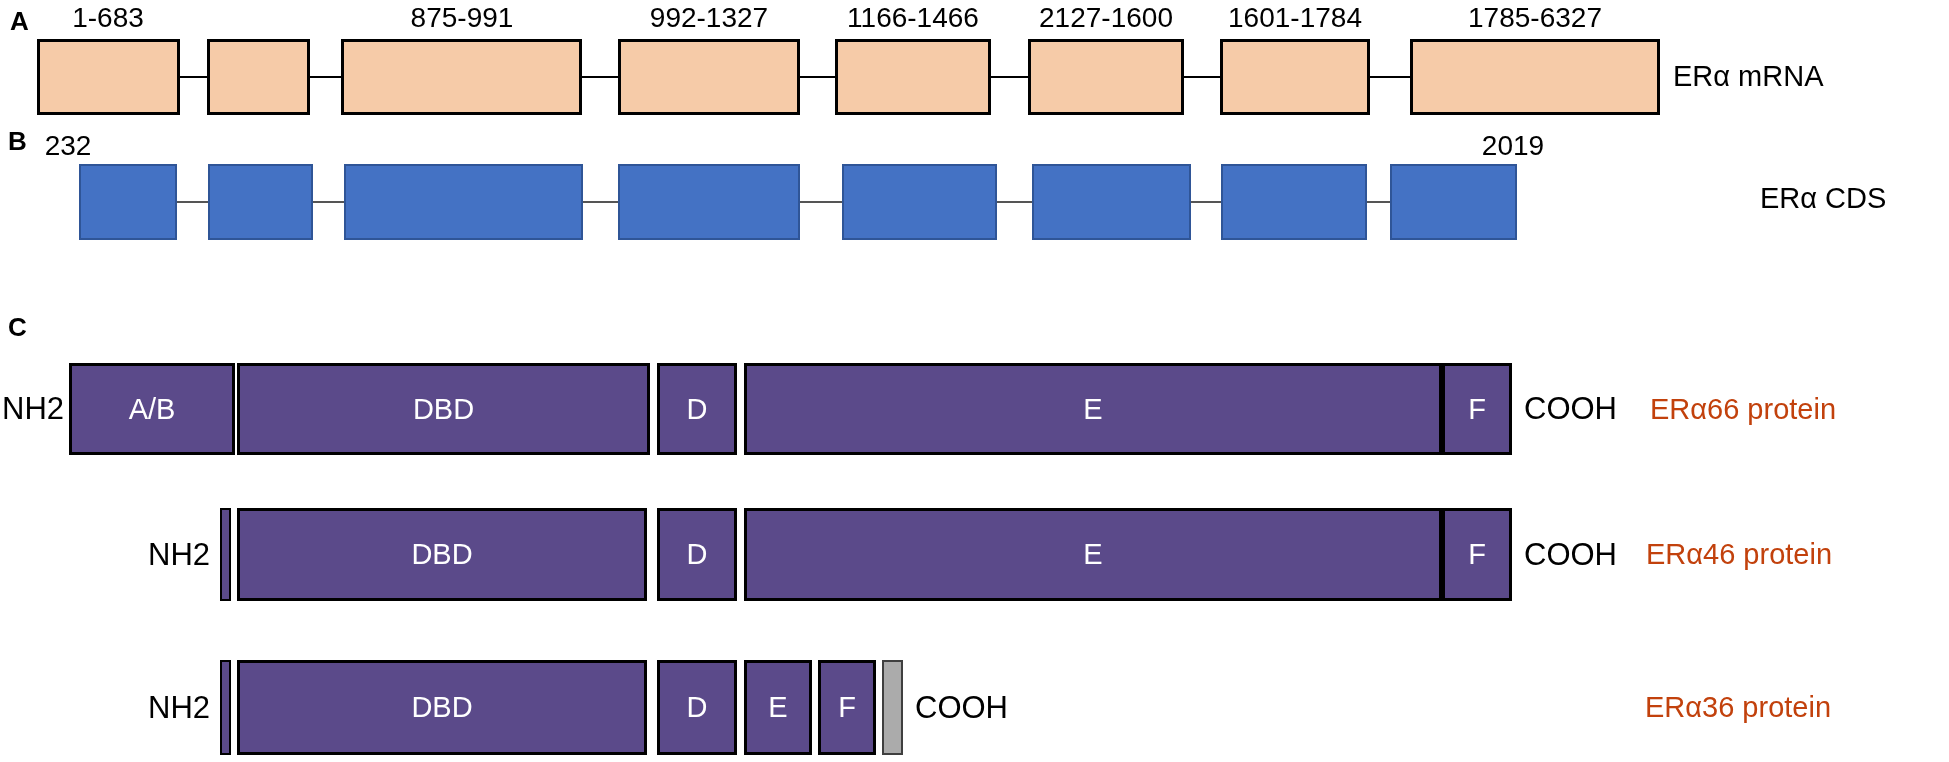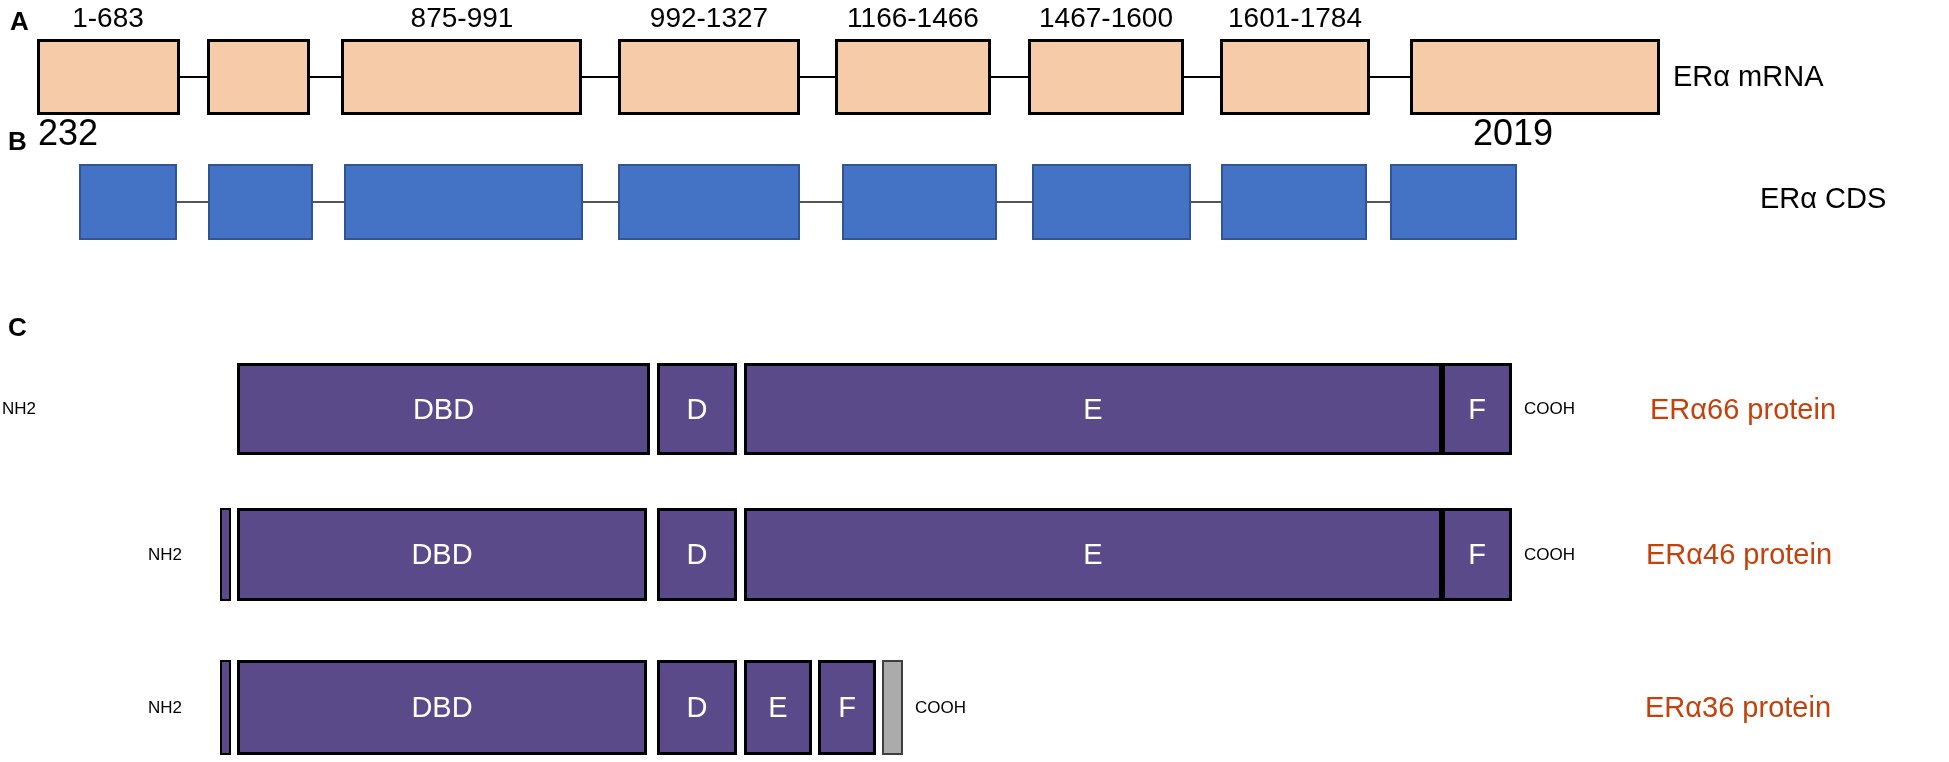--- a/index.html
+++ b/index.html
@@ -33,22 +33,22 @@
   .cds-box{
     position:absolute;top:164px;height:76px;
     box-sizing:border-box;
     background:#4472C4;
     border:2px solid #2F5597;
   }
   .b-connector{
     position:absolute;top:201px;height:2px;background:#555;
   }
   .coord-label{
-    position:absolute;width:100px;top:112px;
-    text-align:center;font-size:36px;color:#000;
+    position:absolute;width:100px;top:130px;
+    text-align:center;font-size:28px;color:#000;
   }
   .track-label{
     position:absolute;font-size:29px;color:#000;white-space:nowrap;
   }
   
   .domain-box{
     position:absolute;
     box-sizing:border-box;
     background:#5B4A8A;
     border:3px solid #000;
@@ -64,41 +64,42 @@
   }
   .gray-box{
     position:absolute;
     box-sizing:border-box;
     background:#ABABAB;
     border:2px solid #3F3F3F;
   }
   .terminus-label{
     position:absolute;width:110px;
     display:flex;align-items:center;
-    font-size:17px;color:#000;
+    font-size:31px;color:#000;
   }
   .protein-name{
     position:absolute;width:260px;
     display:flex;align-items:center;
     font-size:29px;color:#c2410c;white-space:nowrap;
   }
 </style>
 </head>
 <body>
 
 <div id="figure">
 
   <div class="section-letter" style="left:10px;top:6px">A</div>
 
   <div class="exon-label" style="left:-2px">1-683</div>
   <div class="exon-label" style="left:352px">875-991</div>
   <div class="exon-label" style="left:599px">992-1327</div>
   <div class="exon-label" style="left:803px">1166-1466</div>
-  <div class="exon-label" style="left:996px">1467-1600</div>
+  <div class="exon-label" style="left:996px">2127-1600</div>
   <div class="exon-label" style="left:1185px">1601-1784</div>
+  <div class="exon-label" style="left:1425px">1785-6327</div>
 
   <div class="exon-box" style="left:37px;width:143px"></div>
   <div class="exon-box" style="left:207px;width:103px"></div>
   <div class="exon-box" style="left:341px;width:241px"></div>
   <div class="exon-box" style="left:618px;width:182px"></div>
   <div class="exon-box" style="left:835px;width:156px"></div>
   <div class="exon-box" style="left:1028px;width:156px"></div>
   <div class="exon-box" style="left:1220px;width:150px"></div>
   <div class="exon-box" style="left:1410px;width:250px"></div>
 
@@ -132,20 +133,21 @@
   <div class="b-connector" style="left:800px;width:42px"></div>
   <div class="b-connector" style="left:997px;width:35px"></div>
   <div class="b-connector" style="left:1191px;width:30px"></div>
   <div class="b-connector" style="left:1367px;width:23px"></div>
 
   <div class="track-label" style="left:1760px;top:182px">ERα CDS</div>
 
   <div class="section-letter" style="left:8px;top:312px">C</div>
 
   <div class="terminus-label" style="left:2px;top:363px;height:92px">NH2</div>
+  <div class="domain-box" style="left:69px;top:363px;width:166px;height:92px">A/B</div>
   <div class="domain-box" style="left:237px;top:363px;width:413px;height:92px">DBD</div>
   <div class="domain-box" style="left:657px;top:363px;width:80px;height:92px">D</div>
   <div class="domain-box" style="left:744px;top:363px;width:698px;height:92px">E</div>
   <div class="domain-box" style="left:1442px;top:363px;width:70px;height:92px">F</div>
   <div class="terminus-label" style="left:1524px;top:363px;height:92px">COOH</div>
   <div class="protein-name" style="left:1650px;top:363px;height:92px">ERα66 protein</div>
 
   <div class="terminus-label" style="left:148px;top:508px;height:93px">NH2</div>
   <div class="domain-sliver" style="left:220px;top:508px;width:11px;height:93px"></div>
   <div class="domain-box" style="left:237px;top:508px;width:410px;height:93px">DBD</div>

